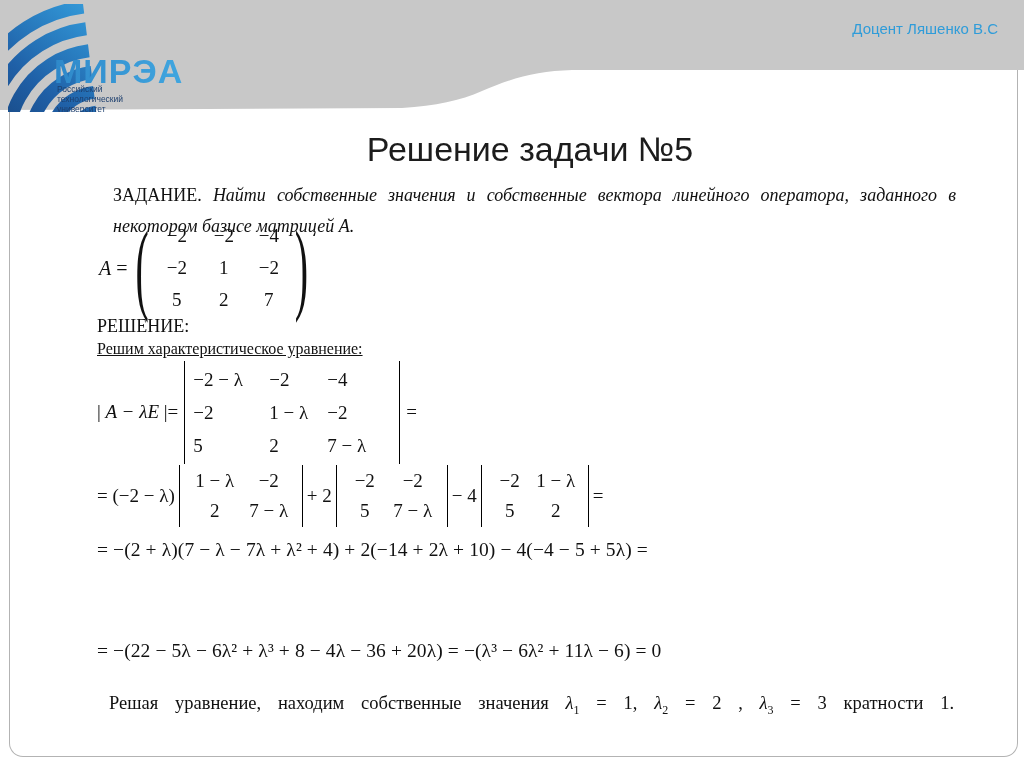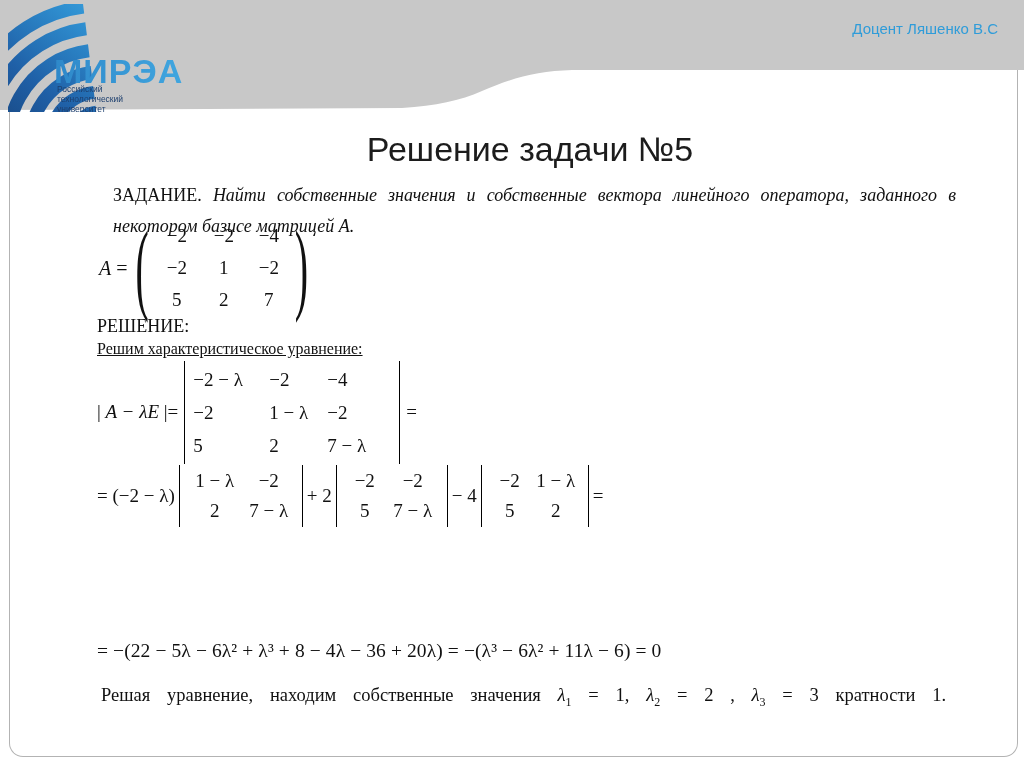--- a/index.html
+++ b/index.html
@@ -25,21 +25,21 @@
   .m3{display:grid;grid-template-columns:52px 42px 48px;text-align:center;line-height:32px;margin:0 2px;}
   .det3{display:grid;grid-template-columns:76px 58px 64px;line-height:33px;
         border-left:1.6px solid #000;border-right:1.6px solid #000;padding:2px 8px;margin:0 6px;}
   .det2{display:grid;text-align:center;line-height:30px;
         border-left:1.5px solid #000;border-right:1.5px solid #000;padding:1px 7px;margin:0 4px;}
   .det2.a{grid-template-columns:56px 52px;}
   .det2.b{grid-template-columns:42px 54px;}
   .det2.c{grid-template-columns:42px 50px;}
   .eq{position:absolute;left:97px;z-index:1;font-size:19.5px;letter-spacing:.1px;}
   .var{font-style:italic;}
-  .concl{position:absolute;left:97px;width:845px;margin:4px;z-index:1;font-size:18.5px;
+  .concl{position:absolute;left:97px;width:845px;margin:12px;z-index:1;font-size:18.5px;
          text-align:justify;text-align-last:justify;}
   .concl2{position:absolute;left:97px;margin:0;z-index:1;font-size:18.5px;}
   .lam i{font-style:italic;}
   .lam sub{font-size:12px;line-height:0;}
 </style>
 </head>
 <body>
 
 <div class="stage">
 
@@ -137,20 +137,21 @@
     <span>− 4</span>
     <span class="det2 c">
       <span>−2</span>
       <span>1 − λ</span>
       <span>5</span>
       <span>2</span>
     </span>
     <span>=</span>
   </div>
 
+  <div class="eq" style="top:539px;">= −(2 + λ)(7 − λ − 7λ + λ² + 4) + 2(−14 + 2λ + 10) − 4(−4 − 5 + 5λ) =</div>
   <div class="eq" style="top:621px;margin-top:19px;">= −(22 − 5λ − 6λ² + λ³ + 8 − 4λ − 36 + 20λ) = −(λ³ − 6λ² + 11λ − 6) = 0</div>
 
   <p class="concl" style="top:681px;">
     <span>Решая уравнение, находим собственные значения</span>
     <span class="lam"><i>λ</i><sub>1</sub> <span>= 1,</span></span>
     <span class="lam"><i>λ</i><sub>2</sub> <span>= 2 ,</span></span>
     <span class="lam"><i>λ</i><sub>3</sub> <span>= 3</span></span>
     <span>кратности 1.</span>
   </p>
 

